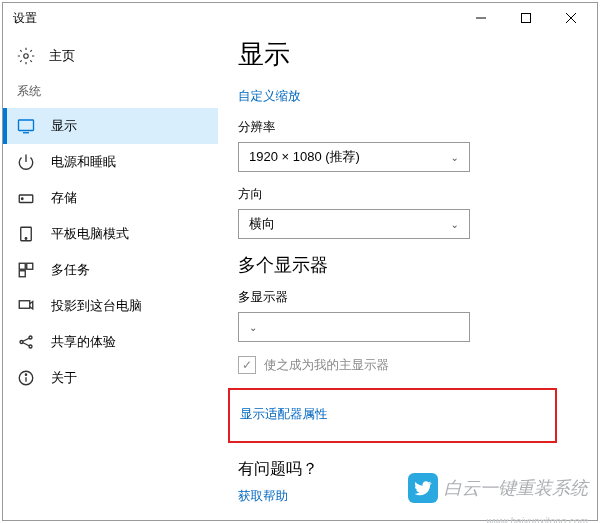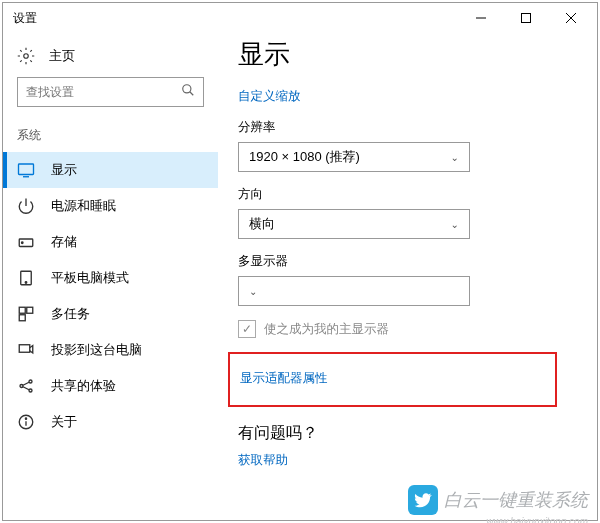--- a/index.html
+++ b/index.html
@@ -29,21 +29,21 @@
 .page-heading { font-size: 26px; font-weight: 400; margin-bottom: 14px; }
 .link { color: #0067c0; font-size: 12.5px; cursor: default; display: inline-block; margin-bottom: 14px; }
 .field-label { font-size: 12.5px; margin-bottom: 6px; }
 .select { border: 1px solid #999; height: 30px; width: 232px; display: flex; align-items: center; justify-content: space-between; padding: 0 10px; font-size: 13px; margin-bottom: 14px; }
 .chev { font-size: 10px; color: #555; }
 .section-heading { font-size: 18px; font-weight: 400; margin: 6px 0 12px 0; }
 .checkbox-row { display: flex; align-items: center; gap: 8px; color: #888; font-size: 12.5px; margin-bottom: 14px; }
 .checkbox { width: 18px; height: 18px; border: 1px solid #aaa; display: flex; align-items: center; justify-content: center; font-size: 12px; color: #888; }
 .highlight-box { border: 2px solid #e02020; padding: 14px 0 18px 10px; margin: 0 20px 16px -10px; }
 .help-heading { font-size: 16px; margin-bottom: 6px; }
-.watermark { position: absolute; right: 12px; bottom: 8px; display: flex; align-items: center; gap: 6px; color: #adb0b3; font-style: italic; font-size: 18px; pointer-events: none; }
+.watermark { position: absolute; right: 12px; bottom: 20px; display: flex; align-items: center; gap: 6px; color: #adb0b3; font-style: italic; font-size: 18px; pointer-events: none; }
 .watermark-url { position: absolute; right: 12px; bottom: -4px; color: #c4c6c8; font-style: italic; font-size: 10px; pointer-events: none; }
 .wm-icon { width: 30px; height: 30px; background: #2aa9e0; border-radius: 6px; display: flex; align-items: center; justify-content: center; color: #fff; }
 </style>
 </head>
 <body>
 
 <div class="window">
   <div class="titlebar">
     <span class="titlebar-title">设置</span>
     <div class="win-controls">
@@ -70,29 +70,20 @@
     <div class="left-pane">
       <div class="home-row">
         <span class="icon">
             <svg width="18" height="18" viewBox="0 0 24 24" fill="none" stroke="#333" stroke-width="1.5">
               <circle cx="12" cy="12" r="3"></circle>
               <path d="M12 1v3m0 16v3M4.2 4.2l2.1 2.1m11.4 11.4l2.1 2.1M1 12h3m16 0h3M4.2 19.8l2.1-2.1m11.4-11.4l2.1-2.1"></path>
             </svg>
           </span>
         <span class="label">主页</span>
       </div>
-      <div class="search-wrap">
-        <div class="search-box">
-          <input type="text" placeholder="查找设置" style="">
-          <span><svg width="14" height="14" viewBox="0 0 24 24" fill="none" stroke="#666" stroke-width="2">
-                <circle cx="10" cy="10" r="7"></circle>
-                <line x1="21" y1="21" x2="15" y2="15"></line>
-              </svg></span>
-        </div>
-      </div>
       <div class="section-label">系统</div>
 
       <div class="nav-item active">
         <span class="icon">
             <svg width="18" height="18" viewBox="0 0 24 24" fill="none" stroke="currentColor" stroke-width="1.8">
               <rect x="2" y="4" width="20" height="14" rx="1"></rect>
               <line x1="8" y1="21" x2="16" y2="21"></line>
             </svg>
           </span>
         <span class="label">显示</span>
@@ -176,20 +167,21 @@
         <span>1920 × 1080 (推荐)</span>
         <span class="chev">⌄</span>
       </div>
 
       <div class="field-label">方向</div>
       <div class="select">
         <span>横向</span>
         <span class="chev">⌄</span>
       </div>
 
+      <div class="section-heading">多个显示器</div>
       <div class="field-label">多显示器</div>
       <div class="select">
         <span class="chev">⌄</span>
       </div>
       <div class="checkbox-row">
         <span class="checkbox">✓</span>
         <span>使之成为我的主显示器</span>
       </div>
 
       <div class="highlight-box">

